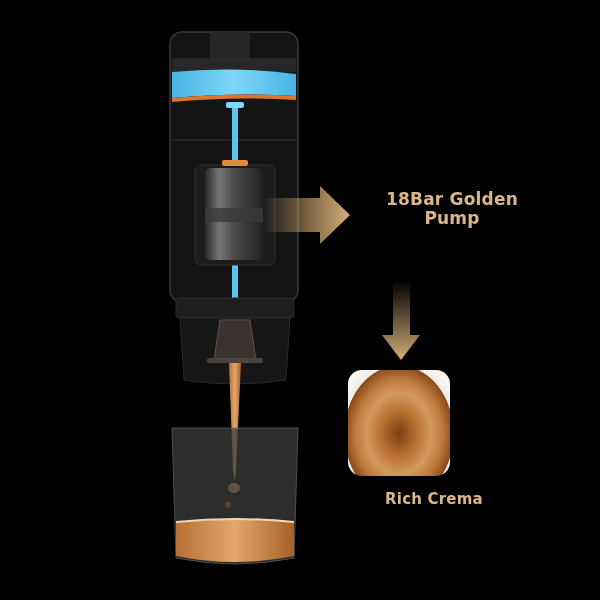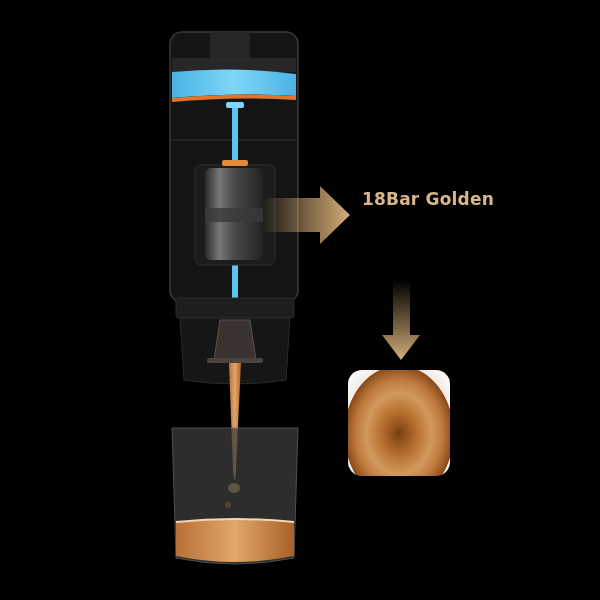--- a/index.html
+++ b/index.html
@@ -1,18 +1,18 @@
 <!DOCTYPE html>
 <html><head>
 <meta charset="utf-8">
 <style>
   html, body { margin:0; padding:0; background:#000; }
   body { width:600px; height:600px; position:relative; overflow:hidden; font-family:"DejaVu Sans", sans-serif; }
   .frame { position:absolute; left:0; top:0; width:600px; height:600px; background:#000; }
-  .caption { position:absolute; color:#d9b78a; font-weight:bold; text-align:center; letter-spacing:0.2px; }
+  .caption { position:absolute; color:#d9b78a; font-weight:bold; text-align:center; letter-spacing:0.2px;margin-left:24px; }
   .cap-pressure { left:358px; top:190px; width:140px; font-size:17px; line-height:19px; }
   .cap-crema { left:340px; top:490px; width:140px; font-size:15px; }
   .crema-photo { position:absolute; left:348px; top:370px; width:102px; height:106px; border-radius:14px; overflow:hidden;
     background: radial-gradient(ellipse at 50% 60%, #7a3e12 0%, #b8702f 25%, #d29a5c 45%, #c07a3d 60%, #8a4a1a 75%, #f3ece6 76%, #fff 100%);
   }
 </style>
 </head>
 <body>
 
 <div class="frame">
@@ -81,15 +81,17 @@
     </g>
 
     <path d="M262 198 L320 198 L320 186 L350 215 L320 244 L320 232 L262 232 Z" fill="url(#arrowR)"></path>
     <path d="M393 280 L410 280 L410 335 L420 335 L401 360 L382 335 L393 335 Z" fill="url(#arrowD)"></path>
   </svg>
 
   <div class="crema-photo"></div>
 
   <div class="caption cap-pressure">
     <div>18Bar Golden</div>
+    <div>Pump</div>
   </div>
 
+  <div class="caption cap-crema">Rich Crema</div>
 </div>
 
 </body></html>

